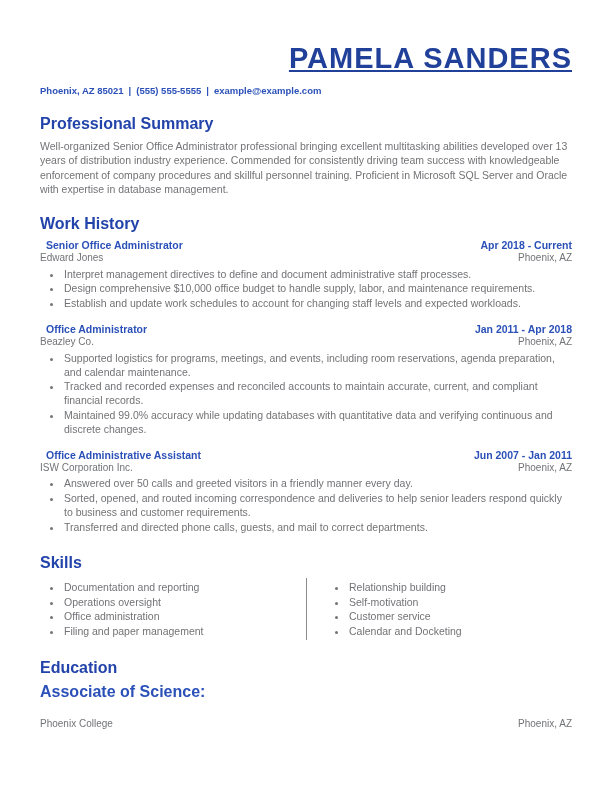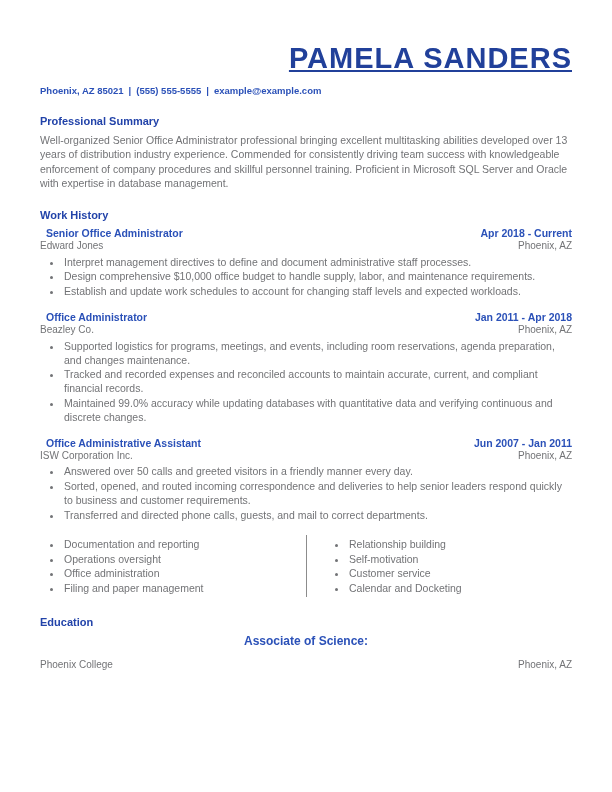--- a/index.html
+++ b/index.html
@@ -21,21 +21,21 @@
     text-decoration: underline;
   }
   .contact {
     font-size: 9.5px;
     font-weight: bold;
     color: var(--title_blue, #2b51b8);
     margin-top: 10px;
   }
   .contact .sep { margin: 0 5px; }
   .section-heading {
-    font-size: 11px;
+    font-size: 16px;
     font-weight: bold;
     color: var(--heading_blue, #2243a9);
     margin-top: 19px;
     margin-bottom: 6px;
   }
   .body-text {
     font-size: 10.5px;
     line-height: 1.36;
     color: var(--body_gray, #727376);
   }
@@ -70,25 +70,24 @@
   ul.bullets li::marker { color: var(--body_gray, #727376); font-size: 9px; }
   .skills-columns { display: flex; margin-top: 2px; }
   .skills-col { width: 50%; }
   .skills-col.right {
     border-left: 1.5px solid #8c8c8c;
     padding-left: 20px;
   }
   .skills-col.right ul.bullets { padding-left: 20px; }
   .education-block { margin-top: 2px; }
   .edu-degree {
-    font-size: 12px;
+    font-size: 16px;
     font-weight: bold;
     color: var(--title_blue, #2b51b8);
-    margin-bottom: 10px;
-    text-align: center;
+    margin-bottom: 16px;
   }
 </style>
 </head>
 <body style="--name_blue: #21409a; --heading_blue: #2243a9; --title_blue: #2b51b8; --body_gray: #727376; --divider_gray: #8c8c8c;">
 
 <header>
   <h1 class="name">PAMELA SANDERS</h1>
   <div class="contact">
     <span>Phoenix, AZ 85021</span><span class="sep">|</span><span>(555) 555-5555</span><span class="sep">|</span><span>example@example.com</span>
   </div>
@@ -121,21 +120,21 @@
   <div class="job">
     <div class="job-title-row">
       <span class="job-title">Office Administrator</span>
       <span class="job-dates">Jan 2011 - Apr 2018</span>
     </div>
     <div class="job-company-row">
       <span class="job-company">Beazley Co.</span>
       <span class="job-location">Phoenix, AZ</span>
     </div>
     <ul class="bullets">
-        <li>Supported logistics for programs, meetings, and events, including room reservations, agenda preparation, and changes maintenance.</li>
+        <li>Supported logistics for programs, meetings, and events, including room reservations, agenda preparation, and calendar maintenance.</li>
         <li>Tracked and recorded expenses and reconciled accounts to maintain accurate, current, and compliant financial records.</li>
         <li>Maintained 99.0% accuracy while updating databases with quantitative data and verifying continuous and discrete changes.</li>
       </ul>
   </div>
 
   <div class="job">
     <div class="job-title-row">
       <span class="job-title">Office Administrative Assistant</span>
       <span class="job-dates">Jun 2007 - Jan 2011</span>
     </div>
@@ -145,20 +144,21 @@
     </div>
     <ul class="bullets">
         <li>Answered over 50 calls and greeted visitors in a friendly manner every day.</li>
         <li>Sorted, opened, and routed incoming correspondence and deliveries to help senior leaders respond quickly to business and customer requirements.</li>
         <li>Transferred and directed phone calls, guests, and mail to correct departments.</li>
       </ul>
   </div>
 </section>
 
 <section>
+  <h2 class="section-heading">Skills</h2>
   <div class="skills-columns">
     <div class="skills-col left">
       <ul class="bullets">
           <li>Documentation and reporting</li>
           <li>Operations oversight</li>
           <li>Office administration</li>
           <li>Filing and paper management</li>
         </ul>
     </div>
     <div class="skills-col right">

